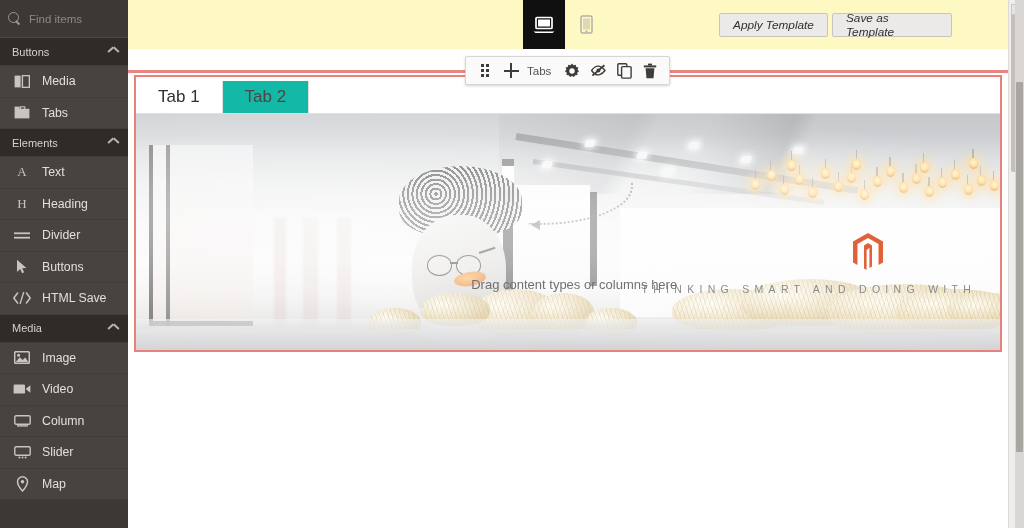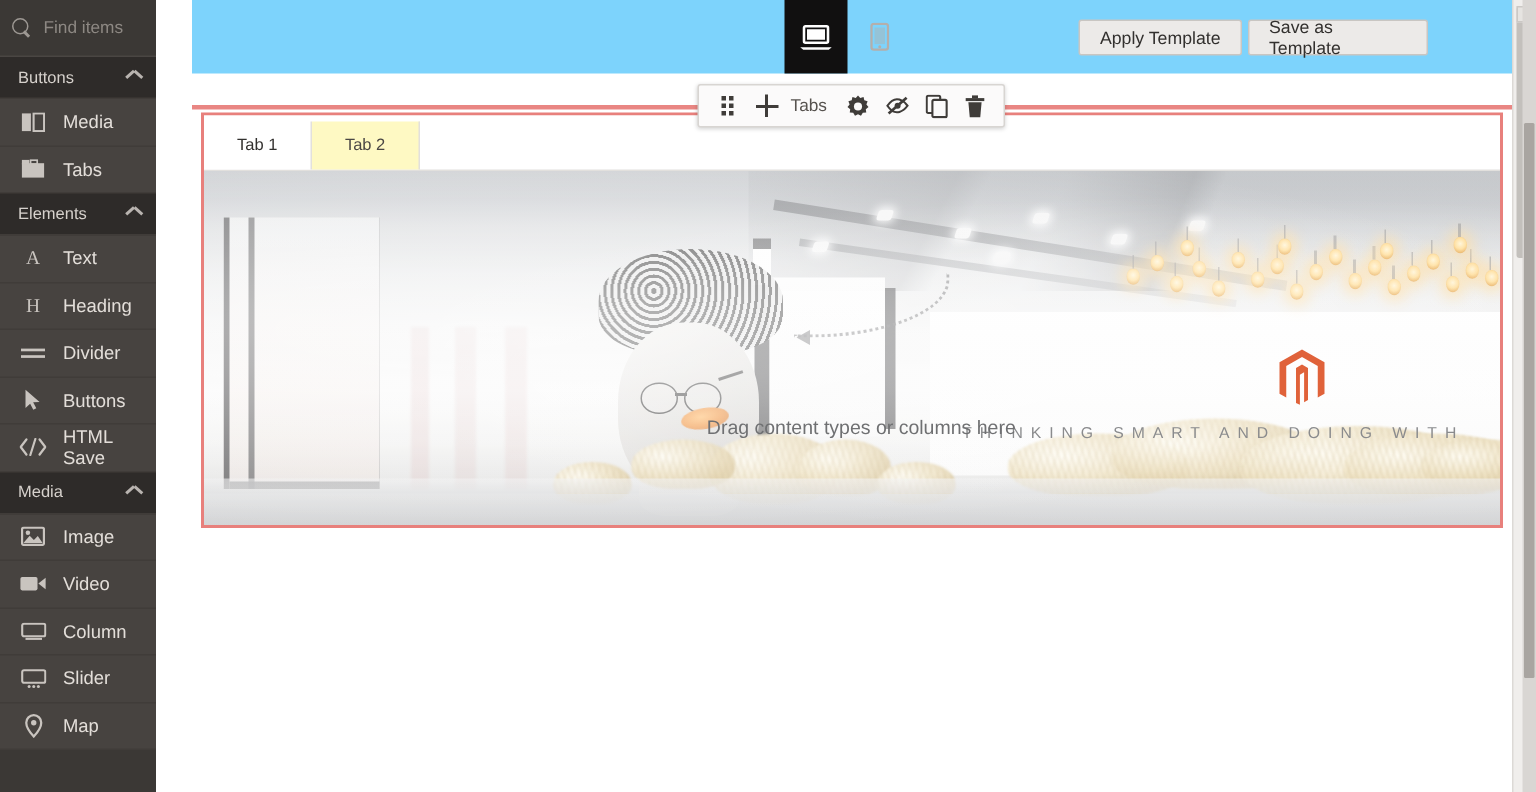--- a/index.html
+++ b/index.html
@@ -11,21 +11,21 @@
   }
   #app {
     position: relative;
     width: 1024px; height: 528px;
     background: #ffffff;
   }
 
   
   #sidebar {
     position: absolute; left: 0; top: 0;
-    width: 104px; height: 528px;
+    width: 128px; height: 528px;
     background: #3b3835;
     overflow: hidden;
     z-index: 30;
   }
   .side-search {
     height: 38px;
     display: flex; align-items: center;
     padding: 0 8px;
     background: #3b3835;
     border-bottom: 1px solid #4a4643;
@@ -106,22 +106,23 @@
     position: absolute; right: 1px; top: 82px;
     width: 7px; height: 370px;
     background: #a9a5a1; border-radius: 1px;
     z-index: 32;
   }
 
   
   #topbar {
     position: absolute; left: 128px; top: 0;
     width: 880px; height: 49px;
-    background: #7dd3fc;
+    background: #fef9c3;
     z-index: 20;
+    font-style: italic;
   }
   #device-group { position: absolute; left: 395px; top: 0; display: flex; height: 49px; }
   .device-btn {
     width: 42px; height: 49px;
     display: flex; align-items: center; justify-content: center;
     cursor: pointer;
   }
   .device-btn.active { background: #111010; }
   .device-btn svg { display:block; }
 
@@ -179,26 +180,26 @@
     position: absolute; left: 0; top: 0;
     height: 37px; width: 100%;
     display: flex; align-items: flex-end;
     background: #ffffff;
     border-bottom: 1px solid #e2e0dd;
   }
   .tab-hdr {
     height: 20px;
     padding: 16px 22px;
     display: flex; align-items: center; justify-content: center;
-    font-size: 11px; color: #32302e;
+    font-size: 17px; color: #32302e;
     background: #ffffff;
     border-right: 1px solid #e2e0dd;
     cursor: pointer;
   }
-  .tab-hdr.inactive { background: #fef9c3; color: #4a4744; }
+  .tab-hdr.inactive { background: #14b8a6; color: #4a4744; }
 
   
   #banner {
     position: absolute; left: 0; top: 37px;
     width: 100%; height: 236px;
     overflow: hidden;
     background: #dcdcdd;
   }
   
   #bg-base {

